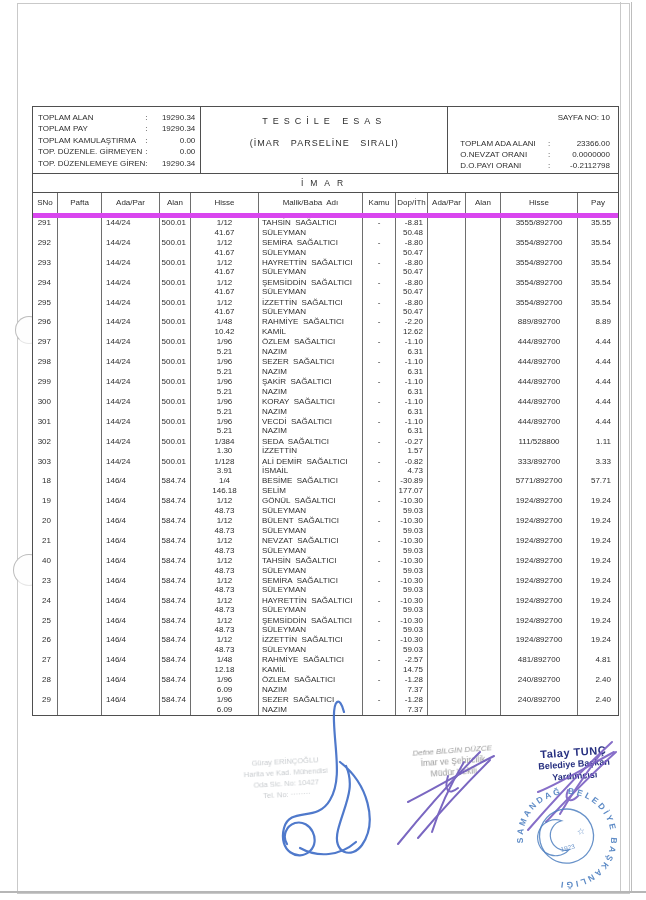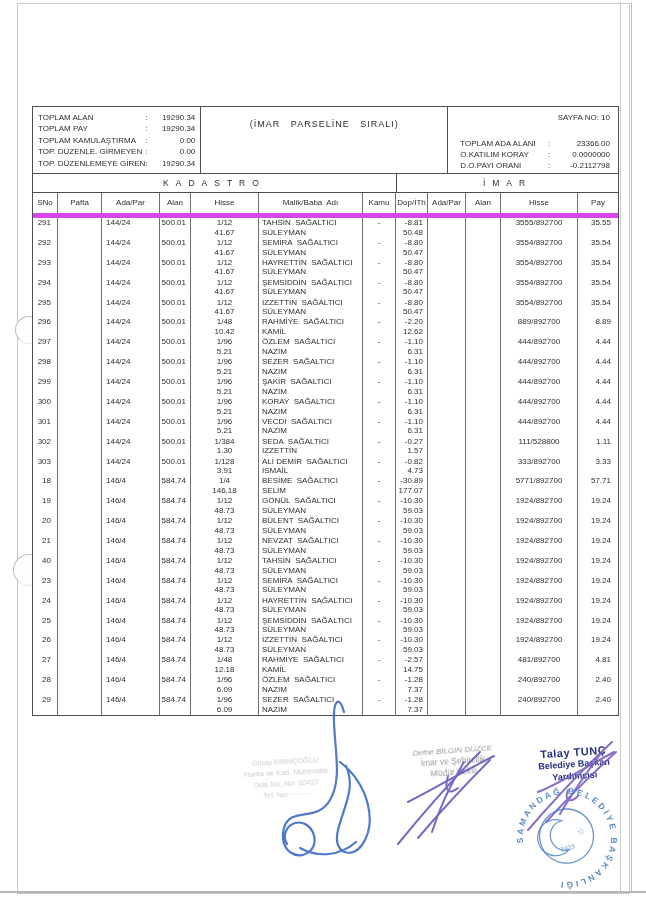--- a/index.html
+++ b/index.html
@@ -118,44 +118,44 @@
           <span class="col">:</span>
           <span class="val">0.00</span>
         </div>
       <div class="hdr-left-row">
           <span class="lab">TOP. DÜZENLEMEYE GİREN</span>
           <span class="col">:</span>
           <span class="val">19290.34</span>
         </div>
     </div>
     <div class="hdr-center">
+      <div class="t1">TESCİLE ESAS</div>
       <div class="t3">(İMAR PARSELİNE SIRALI)</div>
     </div>
     <div class="hdr-right">
       <div class="pageno">SAYFA NO: 10</div>
       <div class="hdr-right-row">
           <span class="lab">TOPLAM ADA ALANI</span>
           <span class="col">:</span>
           <span class="val">23366.00</span>
         </div>
       <div class="hdr-right-row">
-          <span class="lab">O.KATILIM KORAY</span>
+          <span class="lab">O.NEVZAT ORANI</span>
           <span class="col">:</span>
           <span class="val">0.0000000</span>
         </div>
       <div class="hdr-right-row">
           <span class="lab">D.O.PAYI ORANI</span>
           <span class="col">:</span>
           <span class="val">-0.2112798</span>
         </div>
     </div>
   </div>
 
   <div class="band">
-    <div class="band-kadastro">KADASTRO</div>
     <div class="band-imar">İMAR</div>
   </div>
 
   <div class="colhead">
     <div class="c w-sno">SNo</div>
     <div class="c w-pafta">Pafta</div>
     <div class="c w-adapar">Ada/Par</div>
     <div class="c w-alan">Alan</div>
     <div class="c w-hisse">Hisse</div>
     <div class="c w-malik">Malik/Baba  Adı</div>

